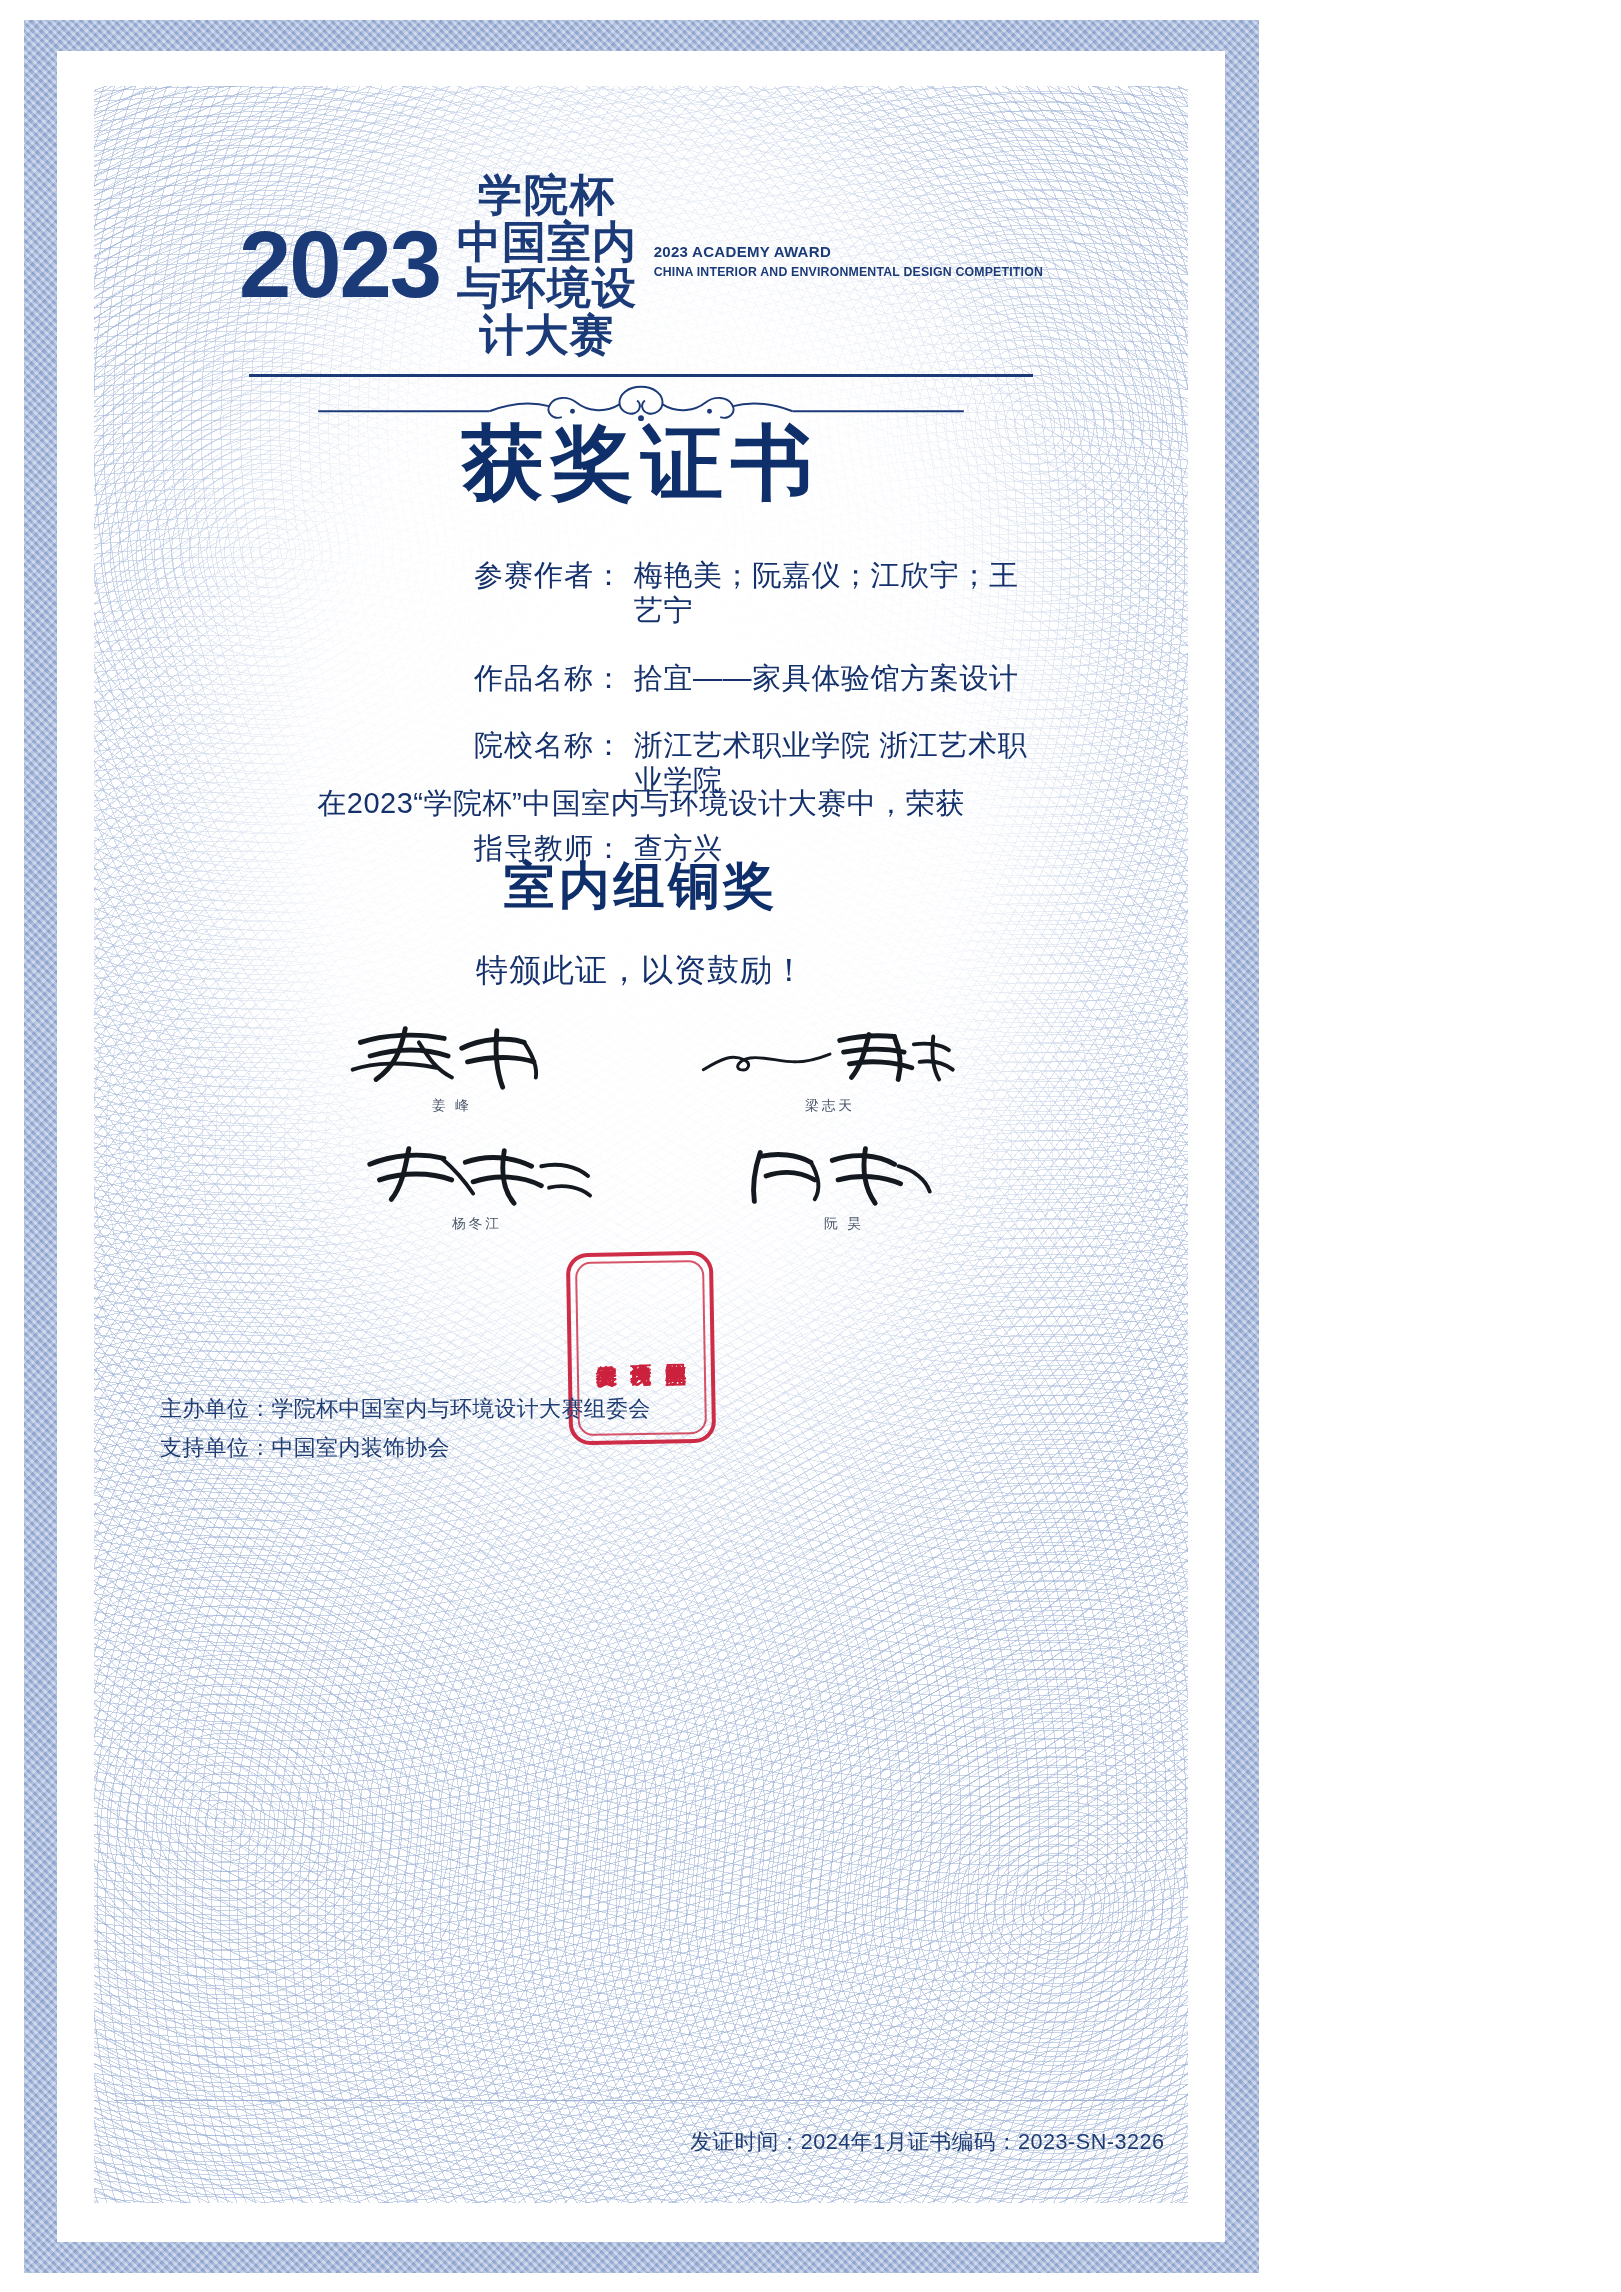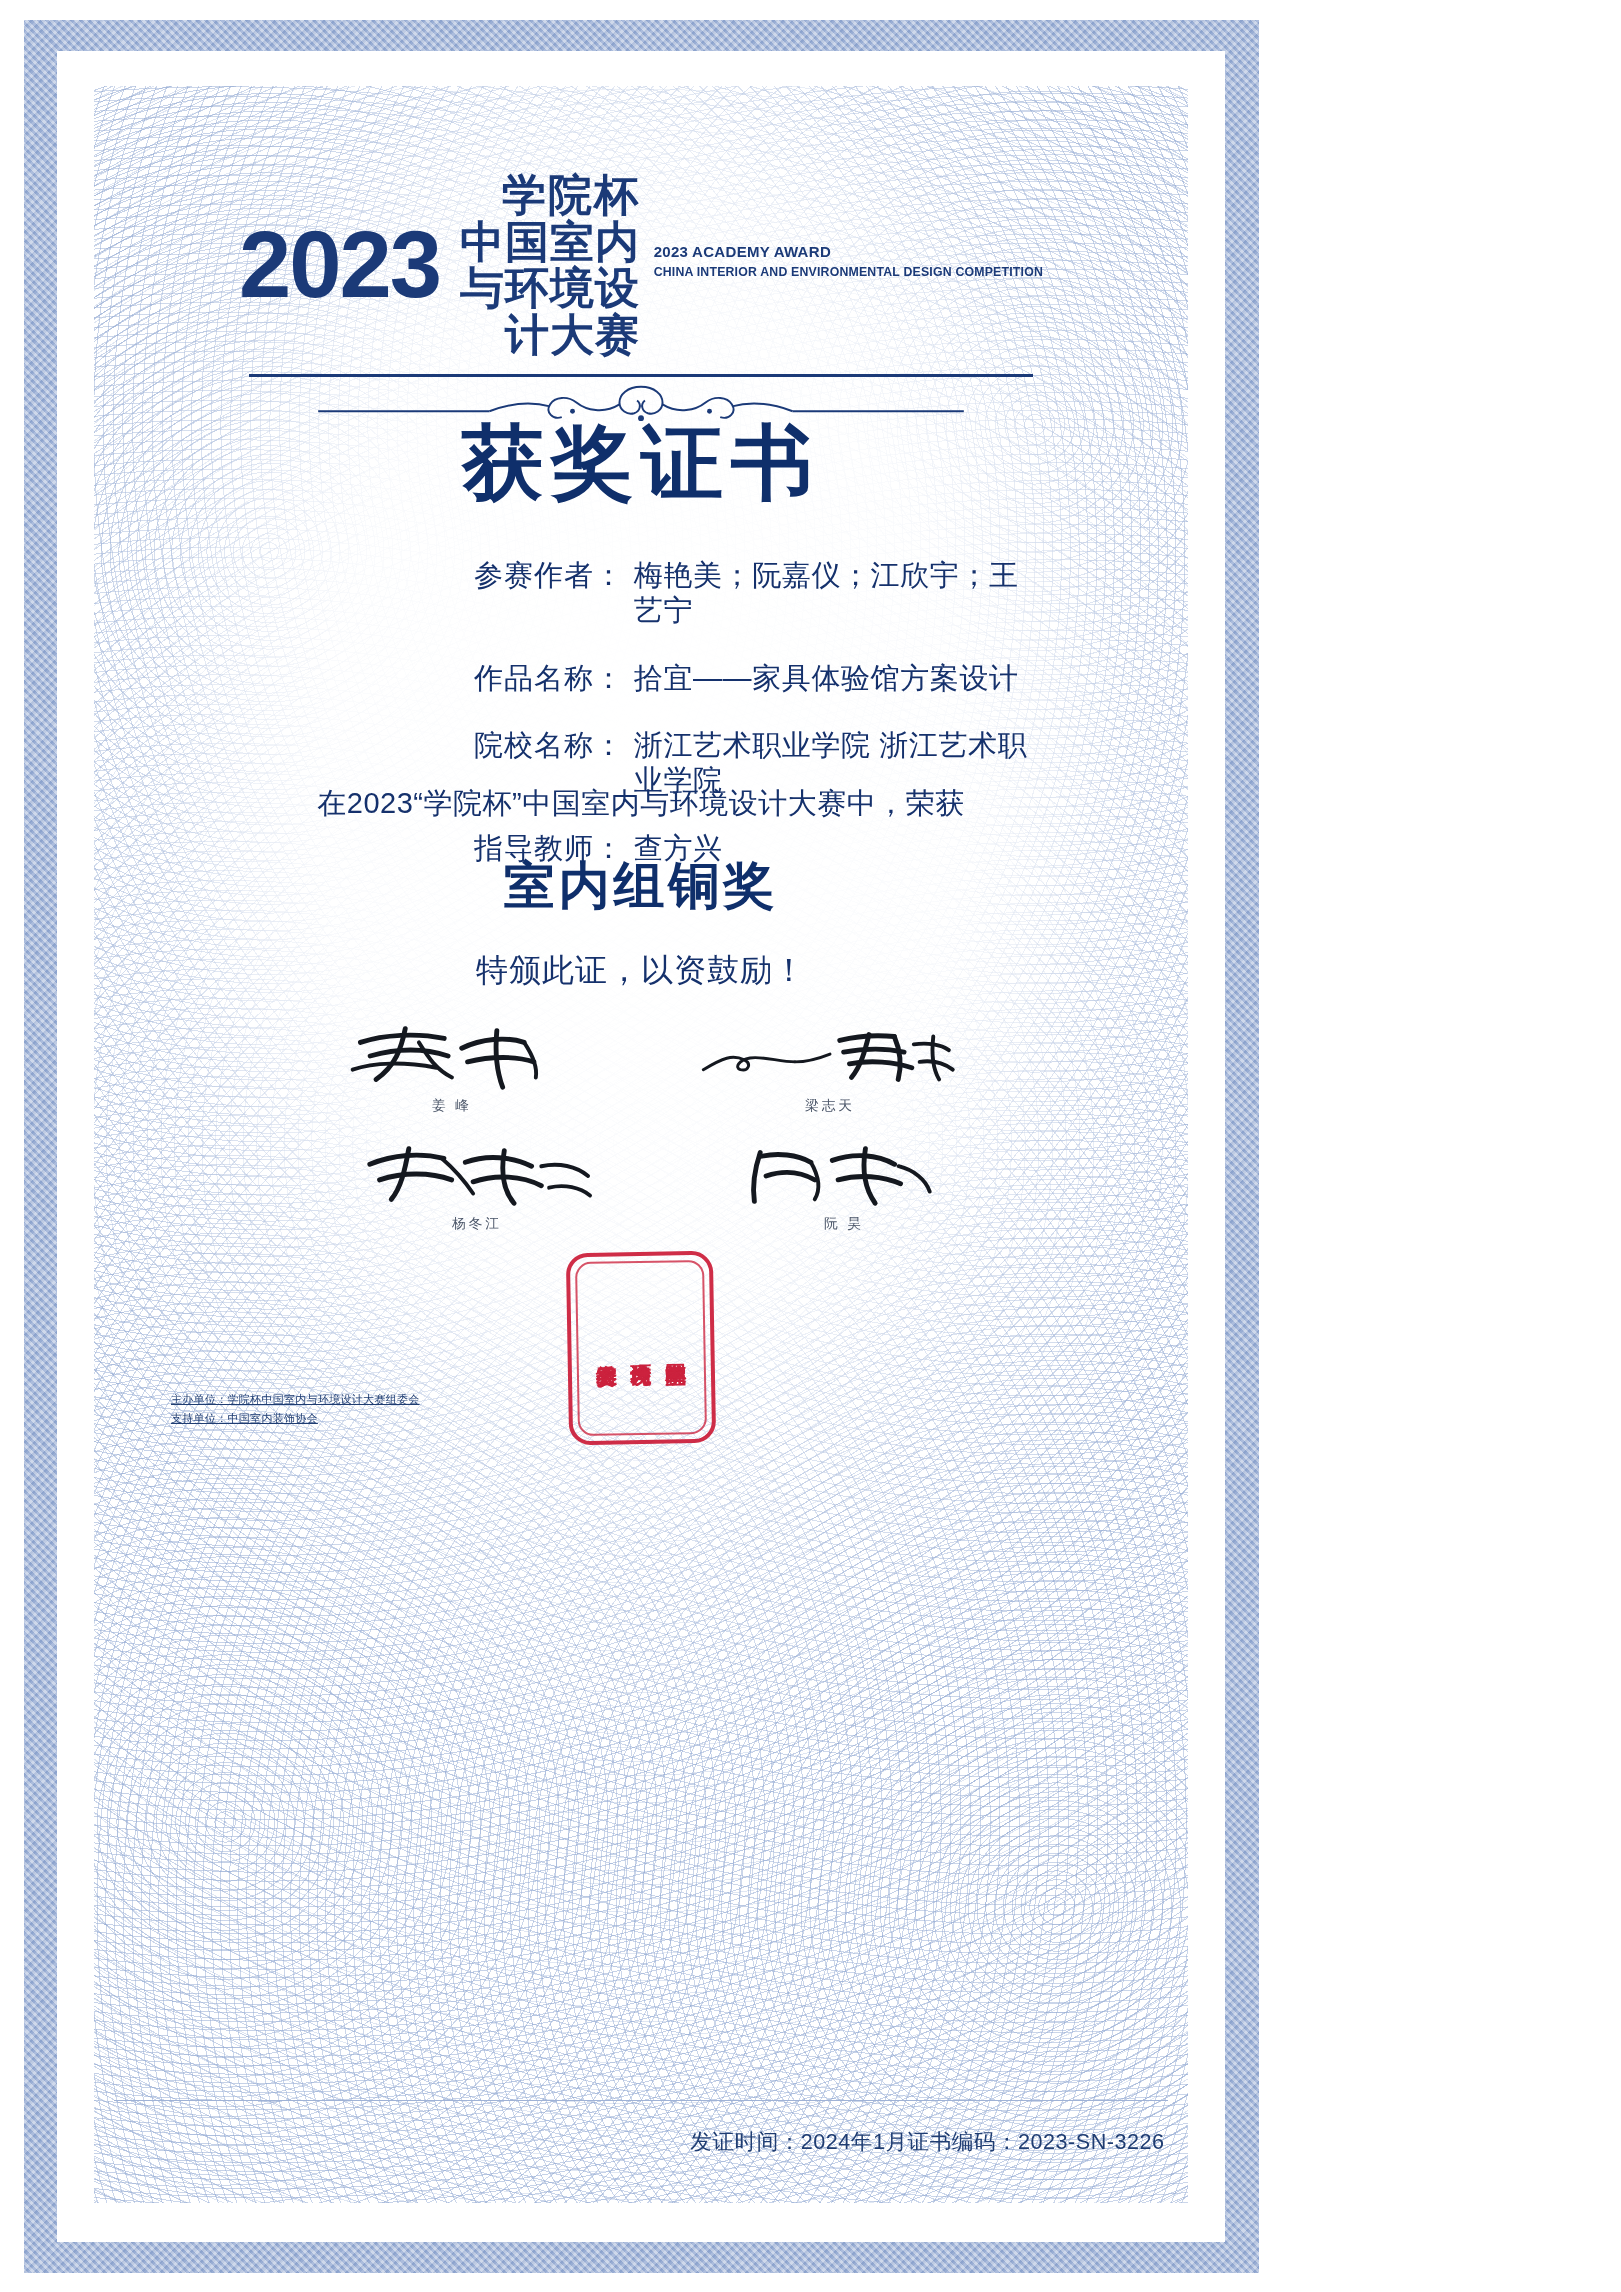--- a/index.html
+++ b/index.html
@@ -100,21 +100,21 @@
   }
   .logo-year {
     font-family: "Liberation Sans", sans-serif;
     font-size: 94px;
     font-weight: 700;
     letter-spacing: -2px;
     color: #1b3a78;
     line-height: 0.92;
   }
   .logo-cn {
-    text-align: right;
+    text-align: center;
   }
   .logo-cn-top {
     font-size: 44px;
     font-weight: 700;
     color: #1b3a78;
     letter-spacing: 2px;
     line-height: 1.06;
   }
   .logo-cn-bottom {
     font-size: 44px;
@@ -291,27 +291,26 @@
     text-orientation: upright;
     display: flex;
     align-items: center;
     justify-content: center;
     line-height: 1.12;
   }
 
   
   .org-lines {
     position: absolute;
-    left: 77px;
+    left: 66px;
     top: 1304px;
-    font-size: 11px;
+    font-size: 22px;
     color: #1f3d72;
     line-height: 1.75;
     letter-spacing: 0.3px;
-    text-decoration: underline;
   }
 
   
   .bottom-rule {
     position: absolute;
     left: 19.6px;
     right: 19.6px;
     bottom: 102px;
     height: 1px;
     background: #9fb2d6;

